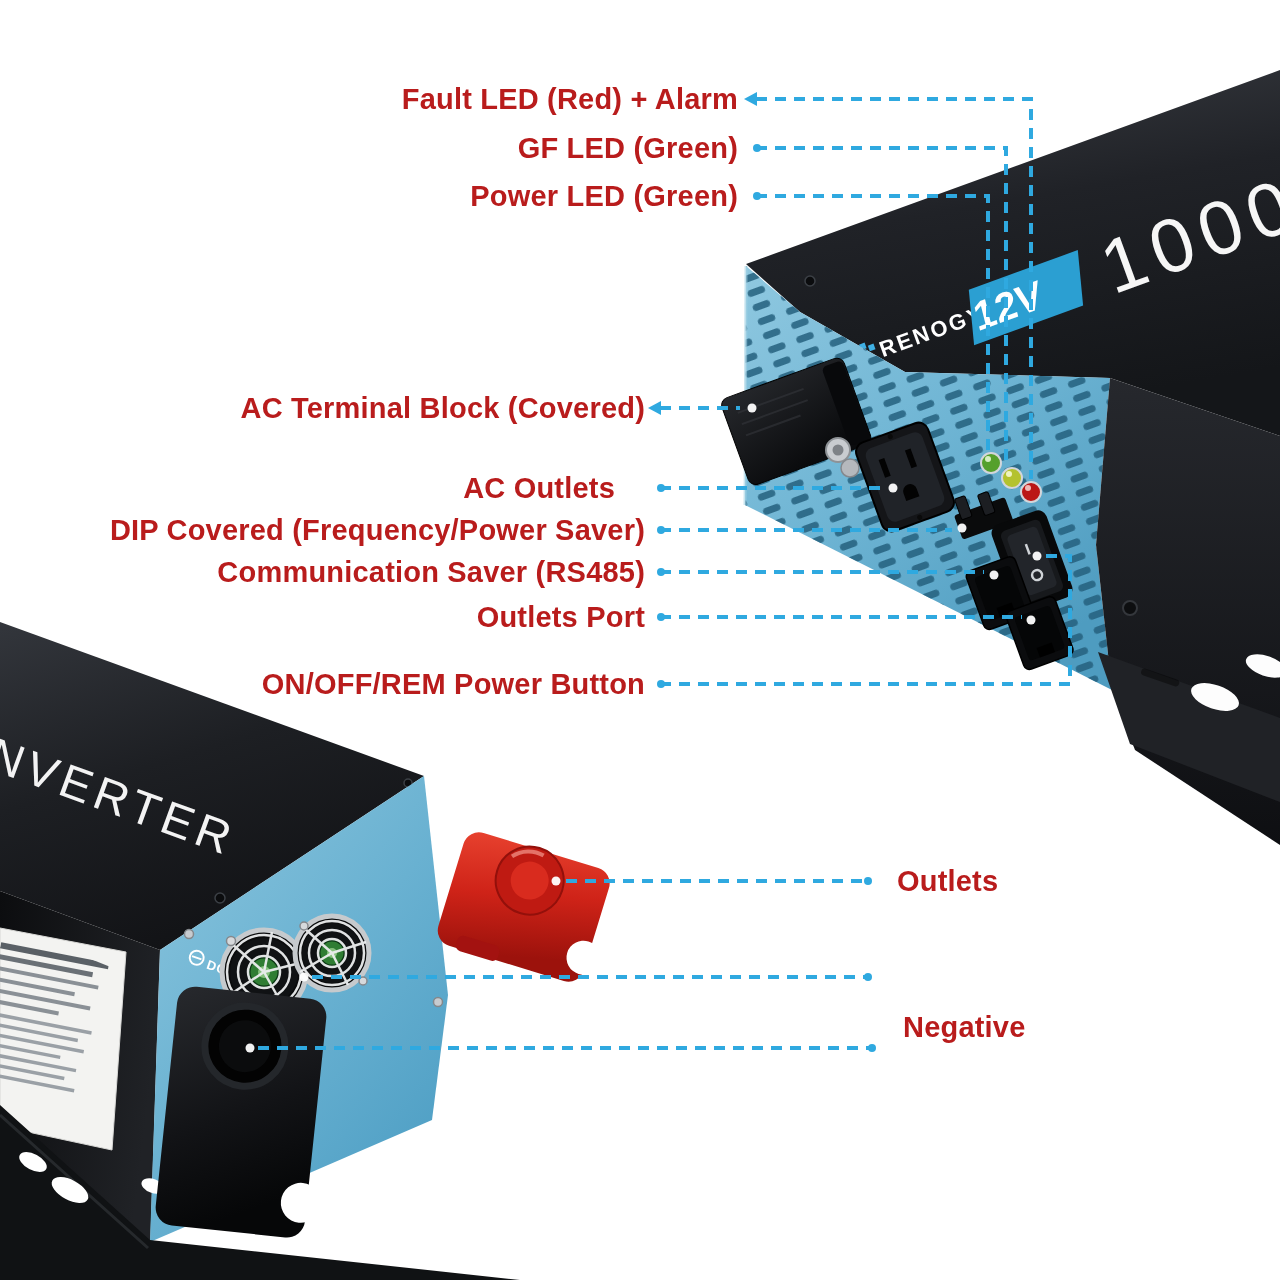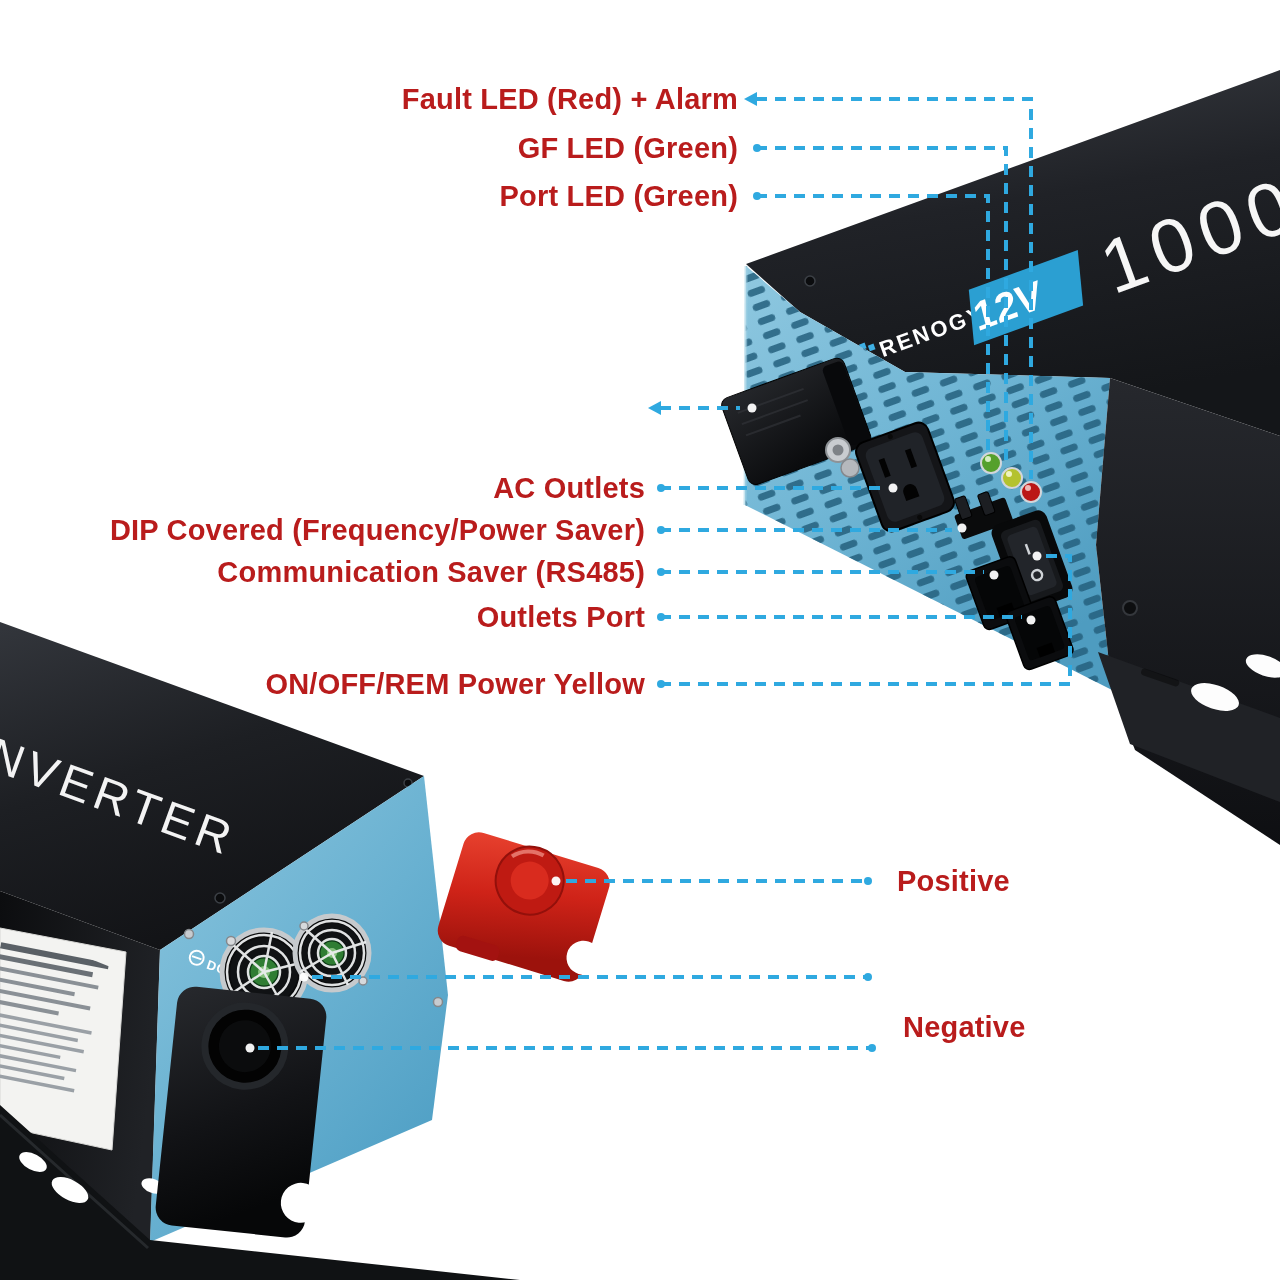--- a/index.html
+++ b/index.html
@@ -300,22 +300,23 @@
         <circle cx="1031" cy="620" r="4.5"></circle>
         <circle cx="1037" cy="556" r="4.5"></circle>
     <circle cx="556" cy="881" r="4.5"></circle>
         <circle cx="304" cy="977" r="4.5"></circle>
         <circle cx="250" cy="1048" r="4.5"></circle>
   </g>
 </svg>
 
 <div class="callout-label r-align" style="right:542px;top:82px">Fault LED (Red) + Alarm</div>
 <div class="callout-label r-align" style="right:542px;top:131px">GF LED (Green)</div>
-<div class="callout-label r-align" style="right:542px;top:179px">Port LED (Green)</div>
-<div class="callout-label r-align" style="right:635px;top:471px">AC Outlets</div>
+<div class="callout-label r-align" style="right:542px;top:179px">Power LED (Green)</div>
+<div class="callout-label r-align" style="right:635px;top:391px">AC Terminal Block (Covered)</div>
+<div class="callout-label r-align" style="right:665px;top:471px">AC Outlets</div>
 <div class="callout-label r-align" style="right:635px;top:513px">DIP Covered (Frequency/Power Saver)</div>
 <div class="callout-label r-align" style="right:635px;top:555px">Communication Saver (RS485)</div>
 <div class="callout-label r-align" style="right:635px;top:600px">Outlets Port</div>
-<div class="callout-label r-align" style="right:635px;top:667px">ON/OFF/REM Power Yellow</div>
-<div class="callout-label" style="left:897px;top:864px">Positive</div>
+<div class="callout-label r-align" style="right:635px;top:667px">ON/OFF/REM Power Button</div>
+<div class="callout-label" style="left:897px;top:864px">Outlets</div>
 <div class="callout-label" style="left:903px;top:1010px">Negative</div>
 
 </div>
 
 </body></html>

